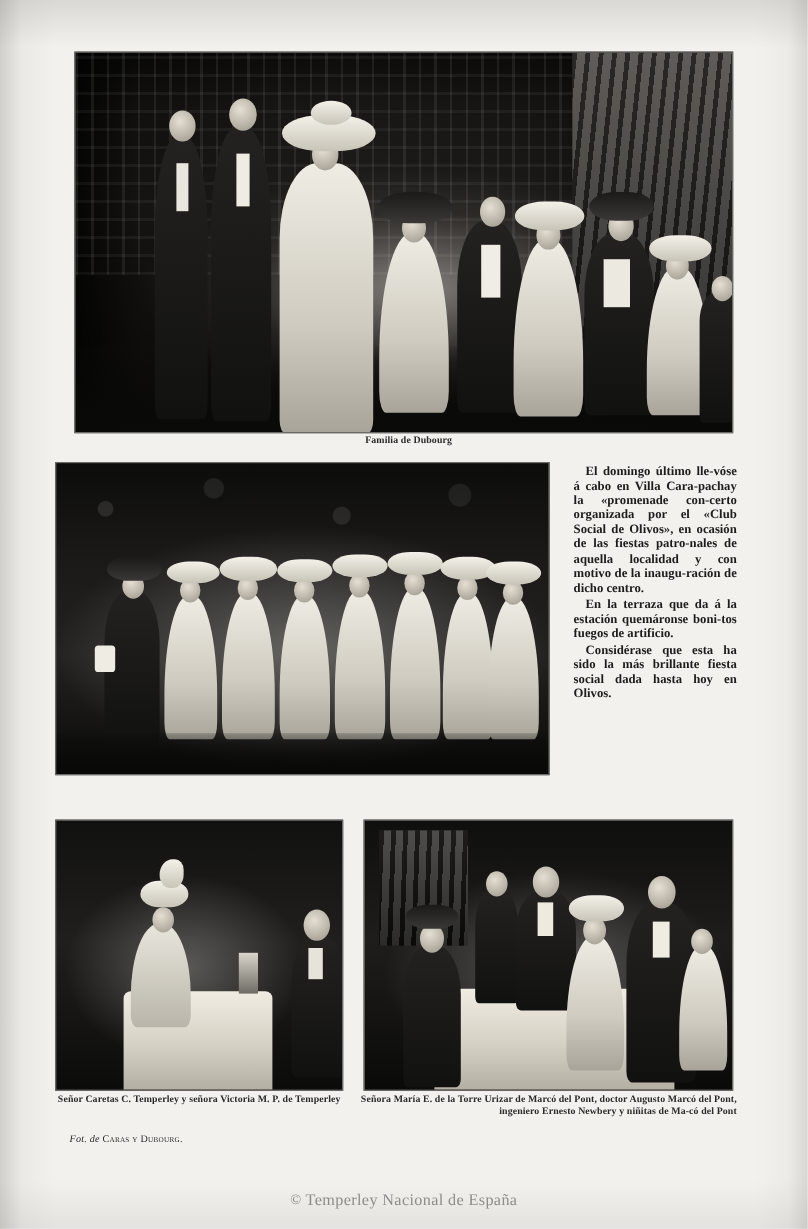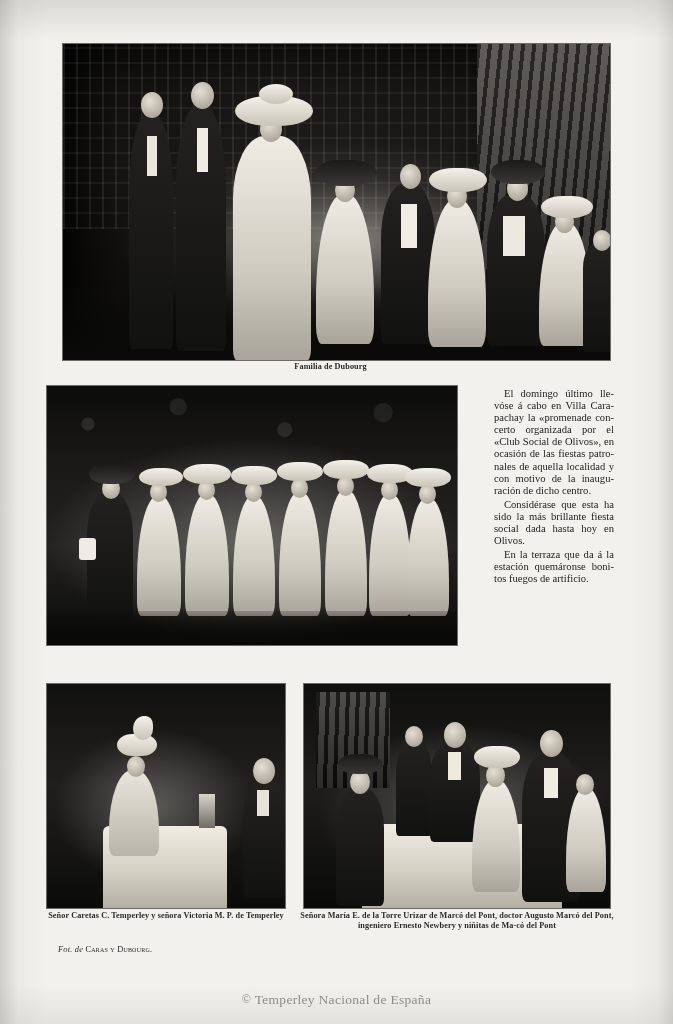--- a/index.html
+++ b/index.html
@@ -155,33 +155,34 @@
   }
 
   
   #textcol {
     position: absolute;
     left: 478px;
     top: 388px;
     width: 136px;
   }
   #textcol p {
-    margin: 0 0 2px 16px;
+    margin: 0 0 2px 0;
     font-family: "Liberation Serif", serif;
     font-size: 10.6px;
     line-height: 12.1px;
     color: #1d1c1a;
     text-align: justify;
     text-indent: 10px;
     hyphens: manual;
-  }
-  #cap1 { left: 56px; top: 362px; width: 549px; }
+    font-weight: bold;
+  }
+  #cap1 { left: 66px; top: 362px; width: 549px; }
   #cap2 { left: 46px; top: 651px; width: 412px; }
   #cap3 { left: 40px; top: 911px; width: 252px; }
-  #cap4 { left: 300px; top: 911px; width: 314px; }
+  #cap4 { left: 300px; top: 911px; width: 314px; text-align: right; }
 
   #credit {
     position: absolute;
     left: 58px;
     top: 945px;
     font-family: "Liberation Serif", serif;
     font-style: italic;
     font-size: 8.4px;
     color: #2a2a28;
     letter-spacing: 0.2px;
@@ -369,22 +370,22 @@
     </div>
     <div class="fig">
       <div class="dress" style="left:262px; top:104px; width:40px; height:104px;"></div>
       <div class="head" style="left:272px; top:90px; width:18px; height:21px;"></div>
     </div>
   </div>
   <div class="cap" id="cap4">Señora María E. de la Torre Urizar de Marcó del Pont, doctor Augusto Marcó del Pont, ingeniero Ernesto Newbery y niñitas de Ma-có del Pont</div>
 
   <div id="textcol">
     <p>El domingo último lle-vóse á cabo en Villa Cara-pachay la «promenade con-certo organizada por el «Club Social de Olivos», en ocasión de las fiestas patro-nales de aquella localidad y con motivo de la inaugu-ración de dicho centro.</p>
+    <p>En la terraza que da á la estación quemáronse boni-tos fuegos de artificio.</p>
     <p>Considérase que esta ha sido la más brillante fiesta social dada hasta hoy en Olivos.</p>
-    <p>En la terraza que da á la estación quemáronse boni-tos fuegos de artificio.</p>
   </div>
 
   <div id="credit">
     <span>Fot. de </span><span class="sc">Caras y Dubourg.</span>
   </div>
 
   <div id="watermark">
     <span class="c">©</span>
     <span>Temperley Nacional de España</span>
   </div>

